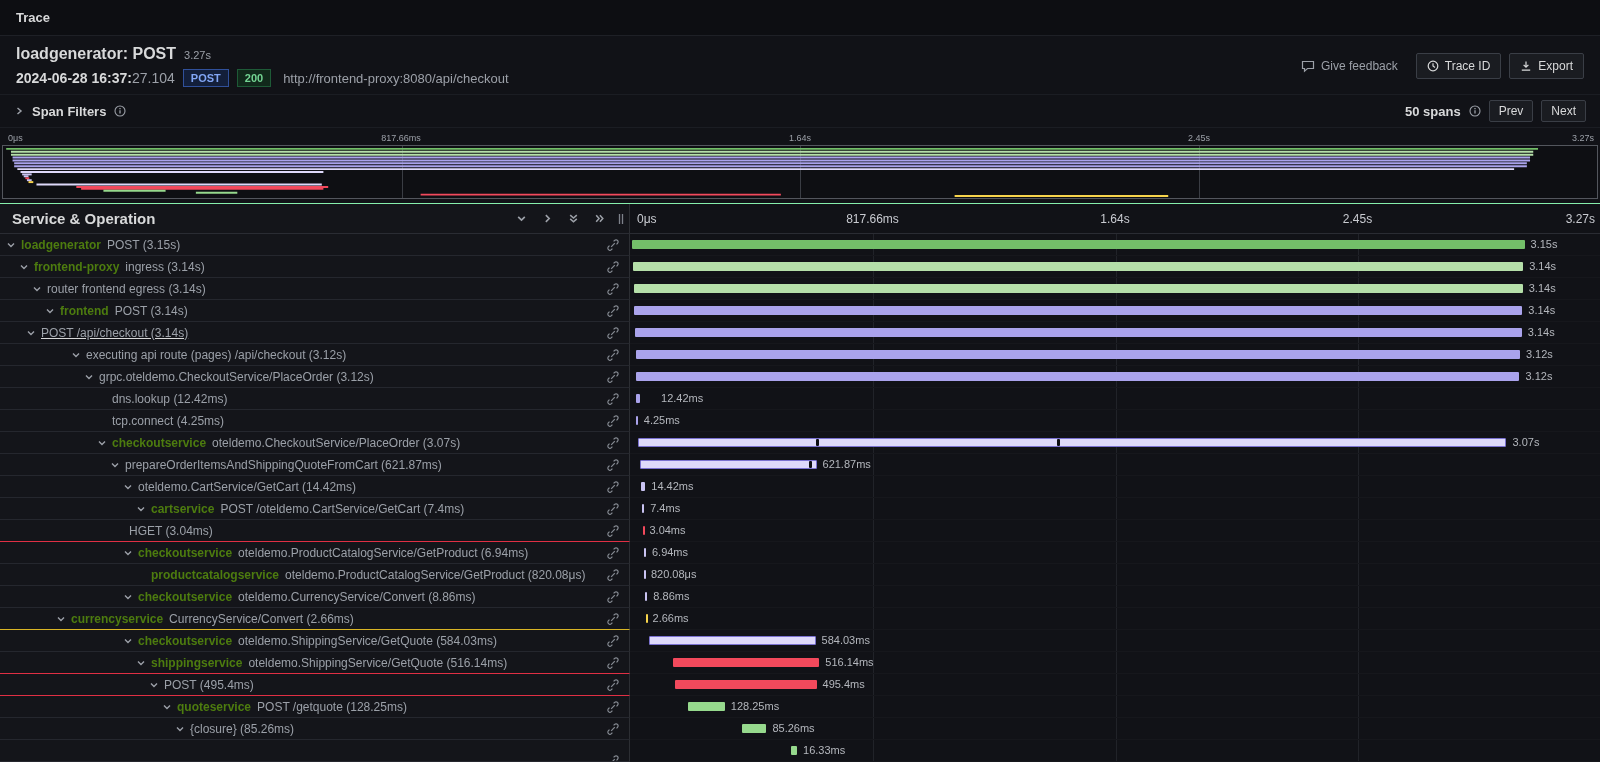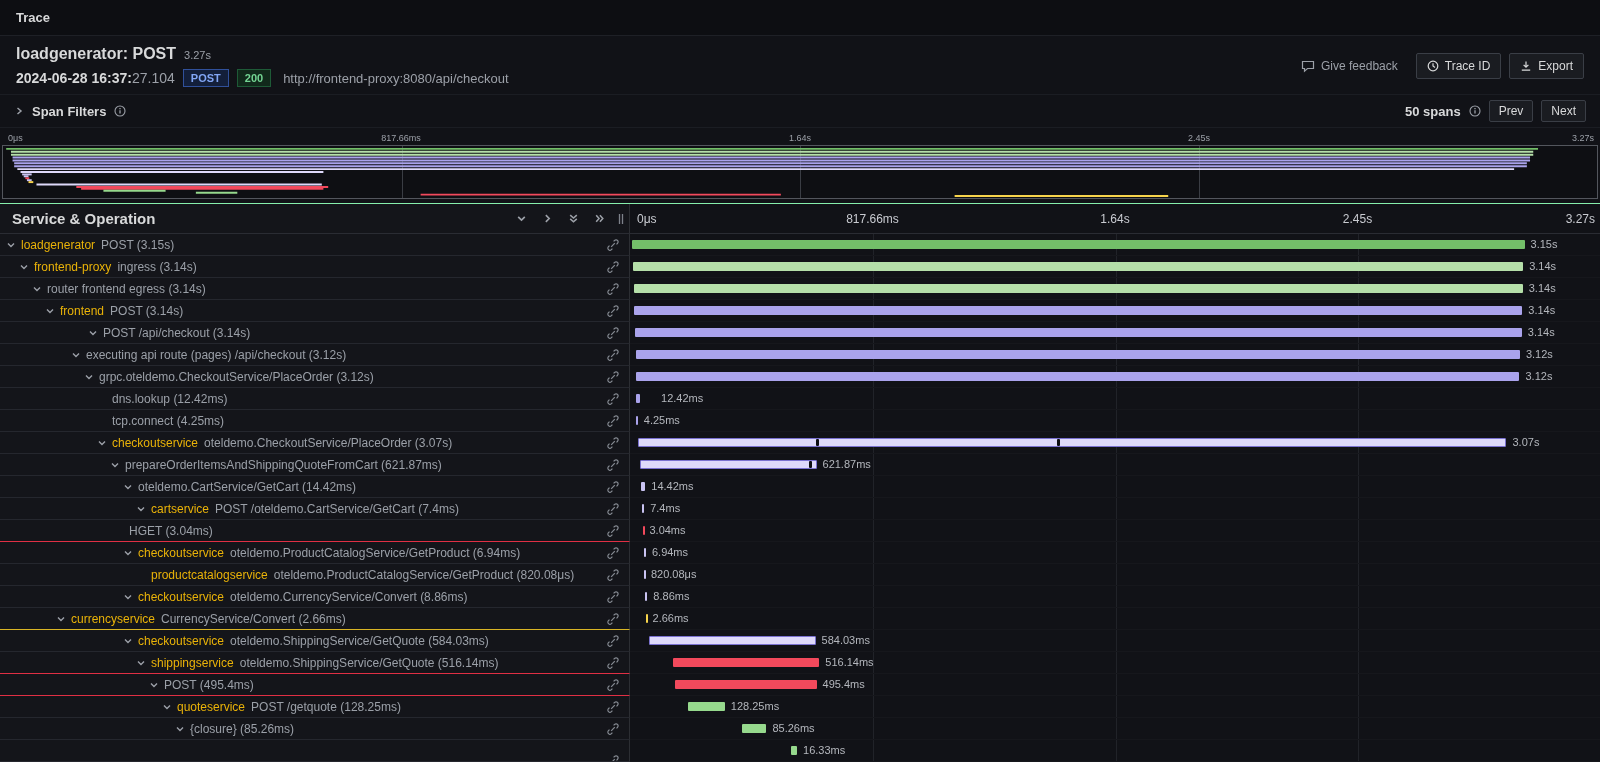--- a/index.html
+++ b/index.html
@@ -73,21 +73,21 @@
   .rows { position:relative; }
   .grid-overlay { position:absolute; left:631px; right:0; top:0; bottom:0; pointer-events:none; }
   .gline { position:absolute; top:0; bottom:0; width:1px; background:#212329; }
   .g25 { left:25%; } .g50 { left:50%; } .g75 { left:75%; }
   .row { display:flex; height:22px; cursor:pointer; }
   .name-cell { width:630px; border-right:1px solid #2c2e33; display:flex; align-items:center;
     font-size:12px; background:#14151a; border-bottom:1px solid #25272e; overflow:hidden; white-space:nowrap; }
   .name-cell.error { border-bottom:1px solid #e02f44; }
   .name-cell.warn  { border-bottom:1px solid #d9b525; }
   .chev { width:15px; flex:0 0 15px; color:#9ca0a8; display:flex; align-items:center; }
-  .svc { font-weight:400; color:#eab308; margin-right:6px; }
+  .svc { font-weight:700; color:#4d7c0f; margin-right:6px; }
   .op { color:#9ba0a8; overflow:hidden; text-overflow:ellipsis; flex:1; }
   .linkico { margin-left:auto; flex:0 0 auto; color:#878c94; padding:0 10px 0 6px; }
   .bar-cell { flex:1; position:relative; border-bottom:1px solid #16171c; }
   .bar-zone { position:absolute; left:0; right:42px; top:0; height:100%; }
   .bar { position:absolute; top:6px; height:9px; border-radius:1px; min-width:2px; }
   .bar.outlined { border:1px solid #7a71d0; }
   .evt { position:absolute; top:7px; width:3px; height:7px; background:#0c0d11; border-radius:1px; z-index:2; }
   .durlabel { position:absolute; top:4px; font-size:11px; color:#b4b7bd; white-space:nowrap; padding-left:6px;text-align:center; }
 </style>
 </head>
@@ -352,21 +352,21 @@
             </span>
     </div>
     <div class="bar-cell">
       <div class="bar-zone">
         <div class="bar" style="left: 0.45%; width: 95.7%; background: rgb(170, 163, 236);"></div>
         <span class="durlabel" style="left: 96.15%;">3.14s</span>
       </div>
     </div>
   </div>
         <div class="row">
-    <div class="name-cell" style="padding-left: 88px;">
+    <div class="name-cell" style="padding-left: 26px; text-decoration: underline;">
       <span class="chev">
               <svg width="10" height="10" viewBox="0 0 10 10" fill="none" stroke="currentColor" stroke-width="1.4">
                 <path d="M2 3.5 L5 6.5 L8 3.5"></path>
               </svg>
             </span>
 
       <span class="op">POST /api/checkout (3.14s)</span>
       <span class="linkico">
               <svg width="12" height="12" viewBox="0 0 12 12" fill="none" stroke="currentColor" stroke-width="1.2">
                 <path d="M4.2 7.8 L7.8 4.2"></path>

